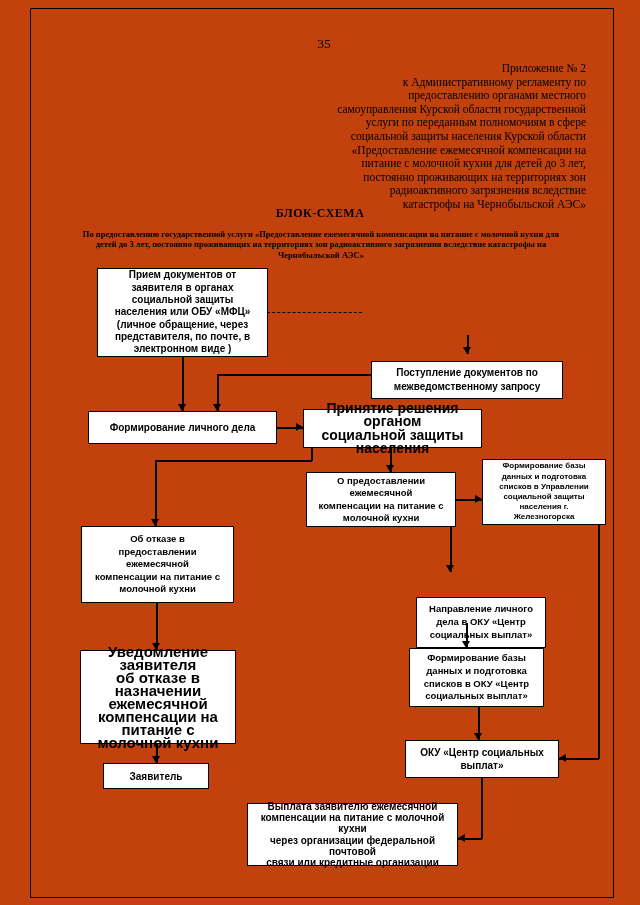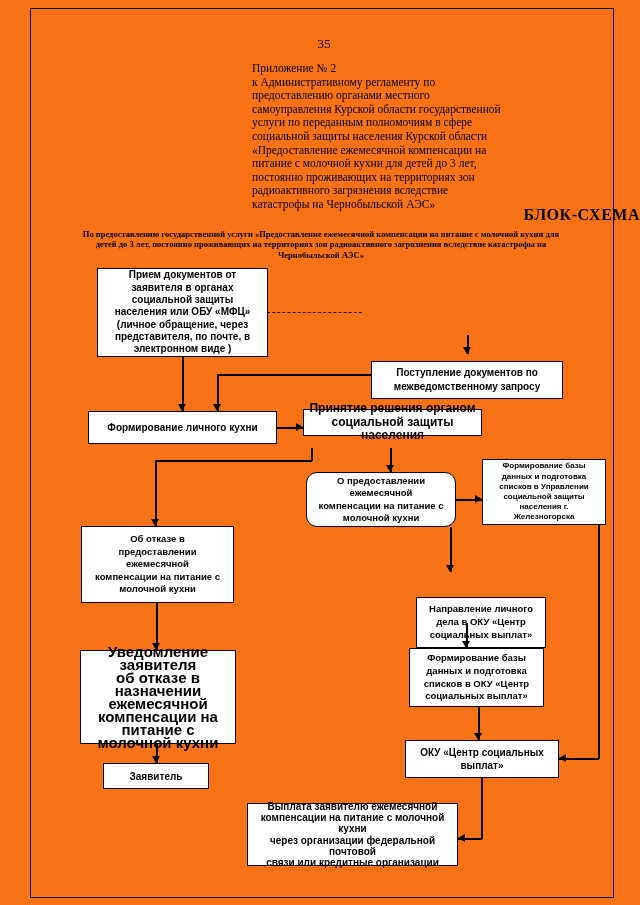--- a/index.html
+++ b/index.html
@@ -1,22 +1,22 @@
 <!DOCTYPE html>
 <html><head>
 <meta charset="utf-8">
 <style>
   html,body{margin:0;padding:0;background:#fff;}
-  .page{position:relative;width:640px;height:905px;background:#f97316;color:#000;overflow:hidden;
+  .page{position:relative;width:640px;height:905px;background:#c2410c;color:#000;overflow:hidden;
         font-family:"Liberation Serif",serif;}
   .frame{position:absolute;left:30px;top:8px;width:582px;height:888px;border:1.5px solid #000;}
   .pageno{position:absolute;left:308px;top:36px;width:32px;text-align:center;font-size:13.5px;}
   .appendix{position:absolute;left:252px;top:62px;width:334px;font-size:11.5px;line-height:13.6px;
-            white-space:pre-line;}
-  .title{position:absolute;left:0;top:206px;width:640px;text-align:right;font-size:16px;
+            white-space:pre-line;text-align:right;}
+  .title{position:absolute;left:0;top:206px;width:640px;text-align:center;font-size:12px;
          font-weight:bold;letter-spacing:.5px;}
   .subtitle{position:absolute;left:38px;top:229px;width:566px;text-align:center;font-size:8.5px;
             line-height:10.4px;font-weight:bold;white-space:pre-line;}
   .box{position:absolute;box-sizing:border-box;border:1.5px solid #000;background:#fff;
        display:flex;align-items:center;justify-content:center;text-align:center;
        white-space:pre-line;font-weight:bold;color:#000;
        font-family:"Liberation Sans",sans-serif;}
   .vline{position:absolute;width:1.5px;background:#000;}
   .hline{position:absolute;height:1.5px;background:#000;}
   .dline{position:absolute;height:0;border-top:1.5px dashed #000;}
@@ -50,24 +50,24 @@
 
   <div class="box" style="left:97px;top:268px;width:171px;height:89px;font-size:10px;line-height:12.3px;">Прием документов от
 заявителя в органах
 социальной защиты
 населения или  ОБУ «МФЦ»
 (личное обращение, через
 представителя, по почте, в
 электронном виде )</div>
   <div class="box" style="left:371px;top:354px;width:192px;height:38px;font-size:10px;line-height:14px;margin-top:7px;">Поступление документов по
 межведомственному запросу</div>
-  <div class="box" style="left:88px;top:411px;width:189px;height:33px;font-size:10px;">Формирование личного кухни</div>
-  <div class="box" style="left:303px;top:409px;width:179px;height:27px;font-size:12px;line-height:13.5px;">Принятие решения органом
+  <div class="box" style="left:88px;top:411px;width:189px;height:33px;font-size:10px;">Формирование личного дела</div>
+  <div class="box" style="left:303px;top:409px;width:179px;height:39px;font-size:14px;line-height:13.5px;">Принятие решения органом
 социальной защиты населения</div>
-  <div class="box" style="left:306px;top:472px;width:150px;height:55px;font-size:9.5px;line-height:12.2px;border-radius:11px;">О предоставлении
+  <div class="box" style="left:306px;top:472px;width:150px;height:55px;font-size:9.5px;line-height:12.2px;">О предоставлении
 ежемесячной
 компенсации на питание с
 молочной кухни</div>
   <div class="box" style="left:482px;top:459px;width:124px;height:66px;font-size:8px;line-height:10.2px;">Формирование базы
 данных и подготовка
 списков в Управлении
 социальной защиты
 населения г.
 Железногорска</div>
   <div class="box" style="left:81px;top:526px;width:153px;height:77px;font-size:9.5px;line-height:12.5px;">Об отказе в

